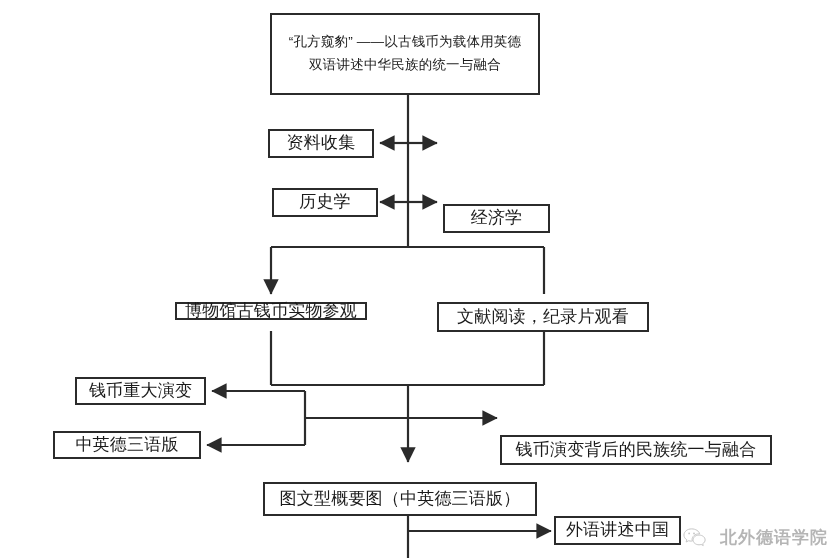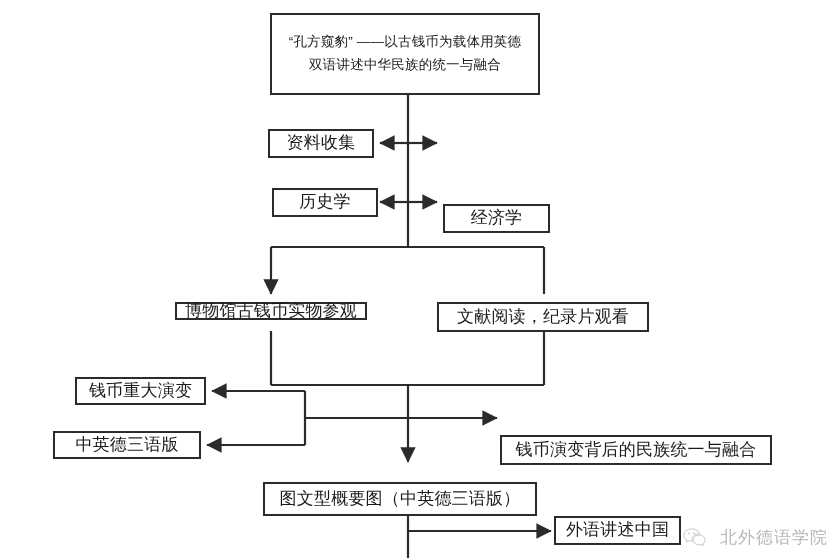--- a/index.html
+++ b/index.html
@@ -51,20 +51,21 @@
   }
   #watermark {
     position: absolute;
     right: 8px;
     bottom: 8px;
     display: flex;
     align-items: center;
     gap: 13px;
     z-index: 6;
     opacity: 0.5;
+    font-weight: bold;
   }
   #watermark .wm-label {
     font-size: 17px;
     color: #6d6d6d;
     letter-spacing: 1px;
   }
   .wm-logo {
     width: 26px;
     height: 26px;
     flex: 0 0 26px;

